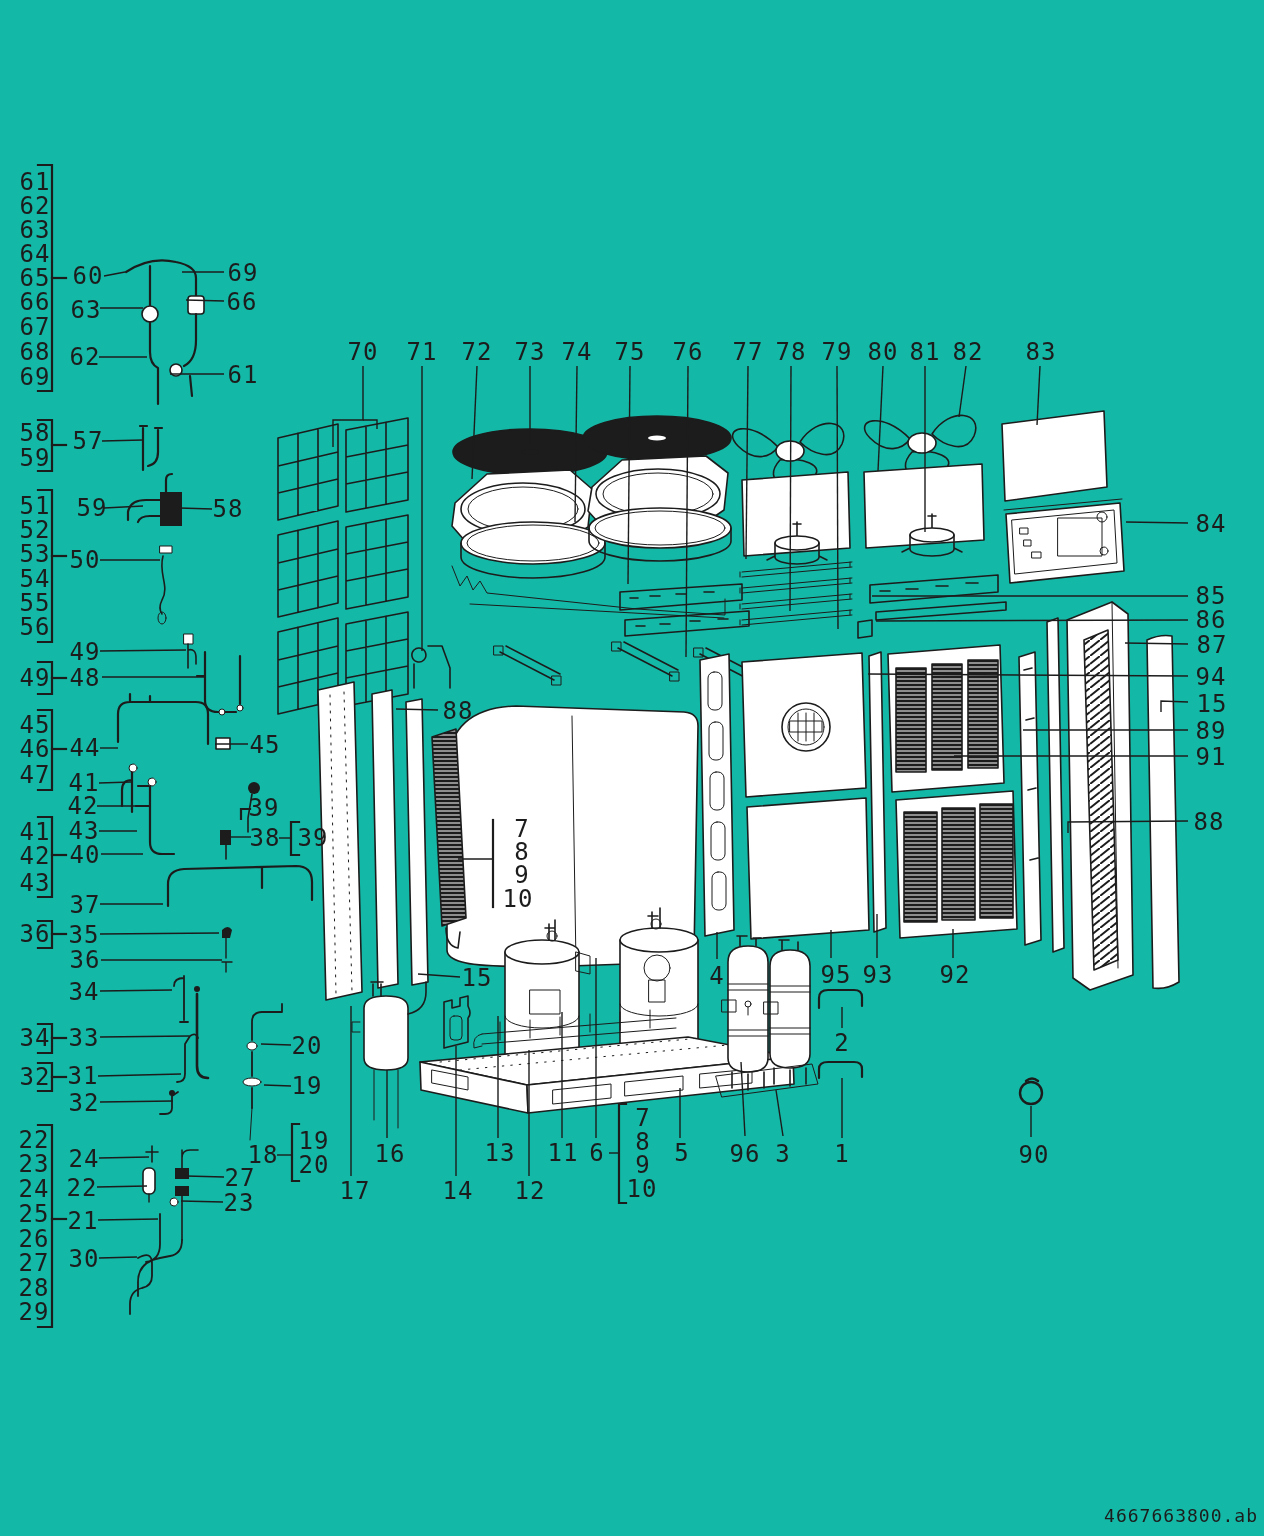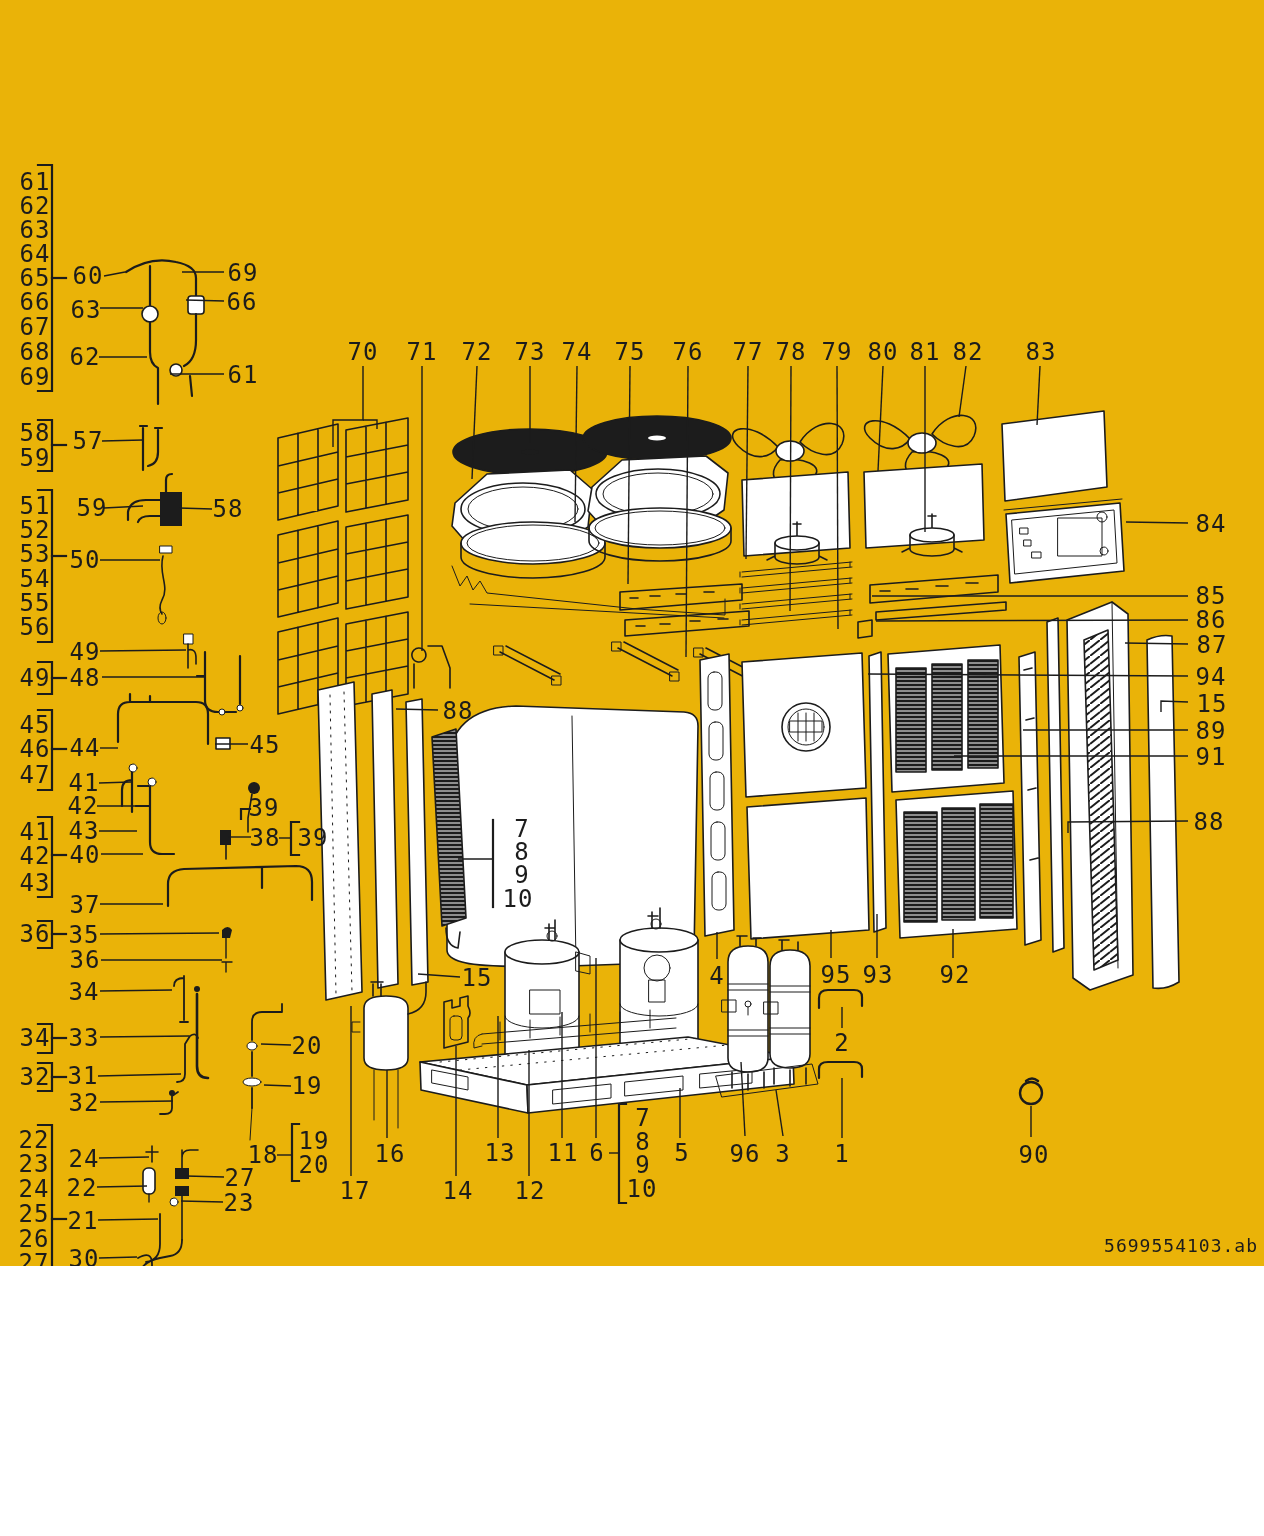--- a/index.html
+++ b/index.html
@@ -1,16 +1,16 @@
 <!DOCTYPE html>
 <html><head>
 <meta charset="utf-8">
 <style>
   html,body{margin:0;padding:0;background:#fff;}
-  .stage{position:relative;width:1264px;height:1266px;background:#eab308;overflow:hidden;
+  .stage{position:relative;width:1264px;height:1536px;background:#14b8a6;overflow:hidden;
          font-family:"DejaVu Sans Mono",monospace;}
   .stage svg{position:absolute;left:0;top:0;}
   text.lbl{font-family:"DejaVu Sans Mono",monospace;font-size:24px;fill:#1c1c1c;letter-spacing:1px;}
   .leader{fill:none;stroke:#1c1c1c;stroke-width:1.4;}
   .bracket{fill:none;stroke:#1c1c1c;stroke-width:2.2;stroke-linecap:square;}
   .art{stroke:#1c1c1c;fill:none;stroke-width:1.6;stroke-linecap:round;stroke-linejoin:round;}
   .thin{stroke-width:1;}
   .pipe{stroke-width:2.2;}
   .wht{fill:#ffffff;}
   .blk{fill:#1c1c1c;stroke:none;}
@@ -556,14 +556,14 @@
         <text x="842" y="1154" dy="0.35em" text-anchor="middle" class="lbl">1</text>
         <text x="842" y="1043" dy="0.35em" text-anchor="middle" class="lbl">2</text>
         <text x="717" y="976" dy="0.35em" text-anchor="middle" class="lbl">4</text>
         <text x="836" y="975" dy="0.35em" text-anchor="middle" class="lbl">95</text>
         <text x="878" y="975" dy="0.35em" text-anchor="middle" class="lbl">93</text>
         <text x="955" y="975" dy="0.35em" text-anchor="middle" class="lbl">92</text>
         <text x="1034" y="1155" dy="0.35em" text-anchor="middle" class="lbl">90</text>
       </g>
 </svg>
 
-<div id="drawing-number">5699554103.ab</div>
+<div id="drawing-number">4667663800.ab</div>
 </div>
 
 </body></html>

